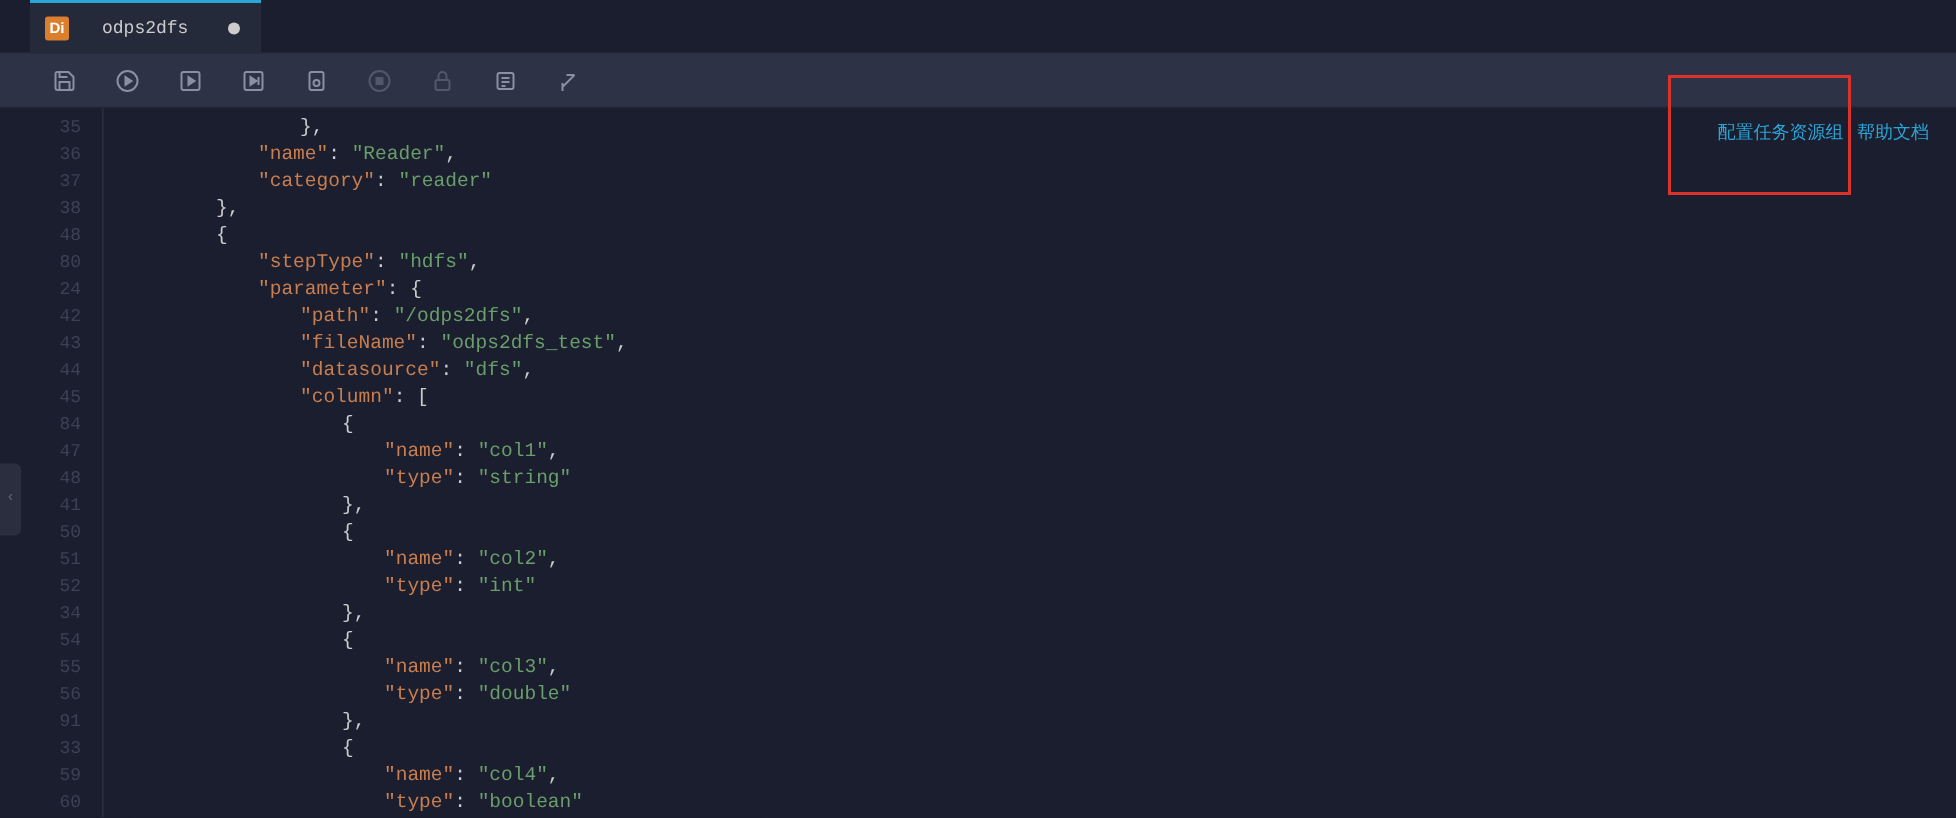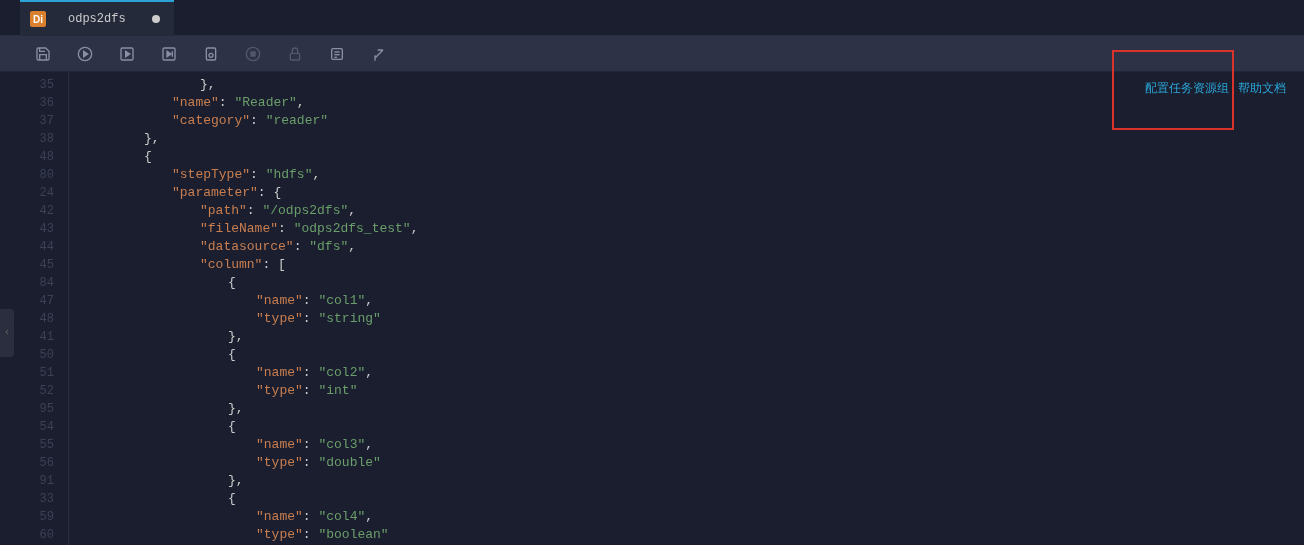--- a/index.html
+++ b/index.html
@@ -226,21 +226,21 @@
       <div class="ln">43</div>
       <div class="ln">44</div>
       <div class="ln">45</div>
       <div class="ln">84</div>
       <div class="ln">47</div>
       <div class="ln">48</div>
       <div class="ln">41</div>
       <div class="ln">50</div>
       <div class="ln">51</div>
       <div class="ln">52</div>
-      <div class="ln">95</div>
+      <div class="ln">34</div>
       <div class="ln">54</div>
       <div class="ln">55</div>
       <div class="ln">56</div>
       <div class="ln">91</div>
       <div class="ln">33</div>
       <div class="ln">59</div>
       <div class="ln">60</div>
     </div>
   <div class="fold-region"></div>
   <div class="code" id="code"><div class="code-row pl3"><span class="punct">},</span></div><div class="code-row pl2"><span class="key">"name"</span><span class="punct">: </span><span class="str">"Reader"</span><span class="punct">,</span></div><div class="code-row pl2"><span class="key">"category"</span><span class="punct">: </span><span class="str">"reader"</span></div><div class="code-row pl1"><span class="punct">},</span></div><div class="code-row pl1"><span class="punct">{</span></div><div class="code-row pl2"><span class="key">"stepType"</span><span class="punct">: </span><span class="str">"hdfs"</span><span class="punct">,</span></div><div class="code-row pl2"><span class="key">"parameter"</span><span class="punct">: {</span></div><div class="code-row pl3"><span class="key">"path"</span><span class="punct">: </span><span class="str">"/odps2dfs"</span><span class="punct">,</span></div><div class="code-row pl3"><span class="key">"fileName"</span><span class="punct">: </span><span class="str">"odps2dfs_test"</span><span class="punct">,</span></div><div class="code-row pl3"><span class="key">"datasource"</span><span class="punct">: </span><span class="str">"dfs"</span><span class="punct">,</span></div><div class="code-row pl3"><span class="key">"column"</span><span class="punct">: [</span></div><div class="code-row pl4"><span class="punct">{</span></div><div class="code-row pl5"><span class="key">"name"</span><span class="punct">: </span><span class="str">"col1"</span><span class="punct">,</span></div><div class="code-row pl5"><span class="key">"type"</span><span class="punct">: </span><span class="str">"string"</span></div><div class="code-row pl4"><span class="punct">},</span></div><div class="code-row pl4"><span class="punct">{</span></div><div class="code-row pl5"><span class="key">"name"</span><span class="punct">: </span><span class="str">"col2"</span><span class="punct">,</span></div><div class="code-row pl5"><span class="key">"type"</span><span class="punct">: </span><span class="str">"int"</span></div><div class="code-row pl4"><span class="punct">},</span></div><div class="code-row pl4"><span class="punct">{</span></div><div class="code-row pl5"><span class="key">"name"</span><span class="punct">: </span><span class="str">"col3"</span><span class="punct">,</span></div><div class="code-row pl5"><span class="key">"type"</span><span class="punct">: </span><span class="str">"double"</span></div><div class="code-row pl4"><span class="punct">},</span></div><div class="code-row pl4"><span class="punct">{</span></div><div class="code-row pl5"><span class="key">"name"</span><span class="punct">: </span><span class="str">"col4"</span><span class="punct">,</span></div><div class="code-row pl5"><span class="key">"type"</span><span class="punct">: </span><span class="str">"boolean"</span></div></div>

